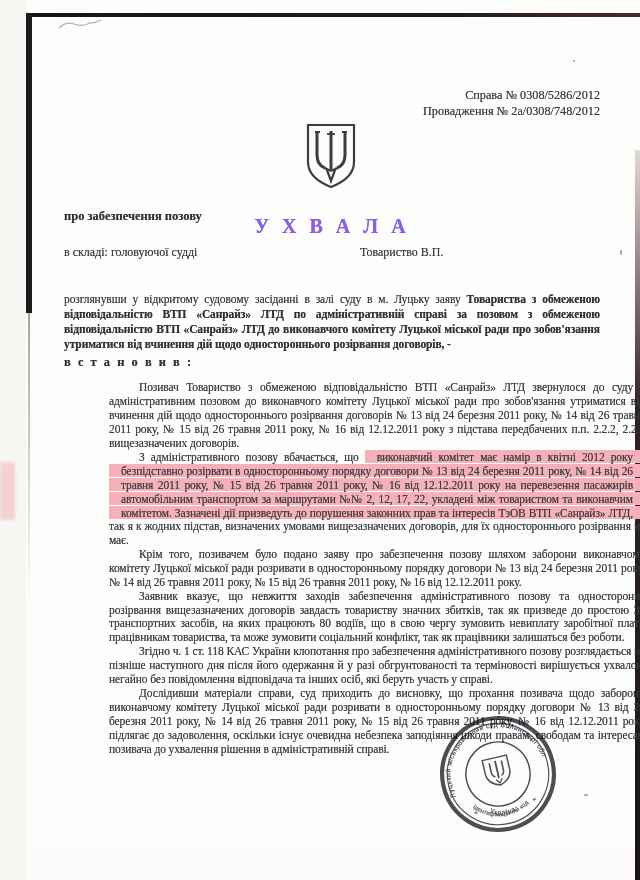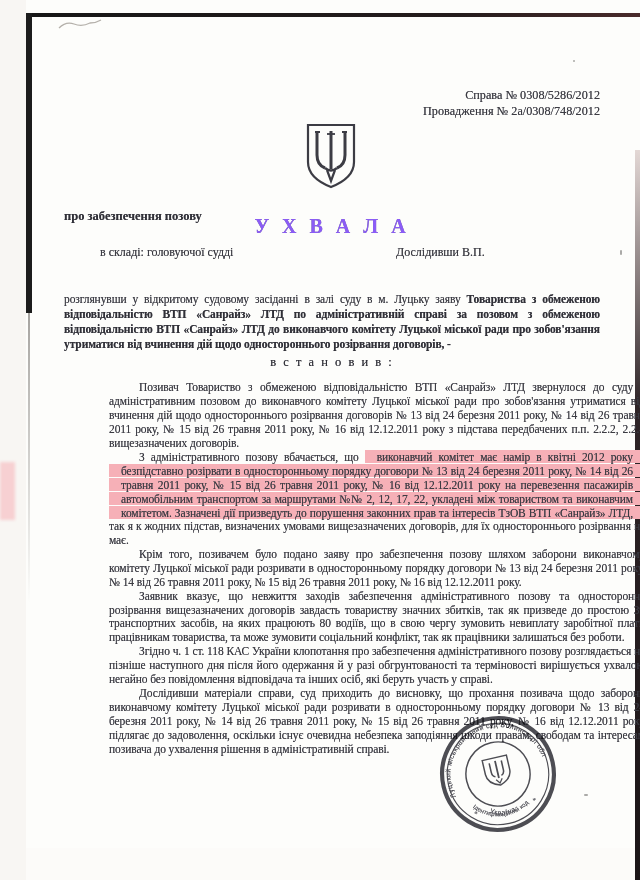--- a/index.html
+++ b/index.html
@@ -28,28 +28,28 @@
   .hl-smudge{position:absolute;left:0;top:462px;width:15px;height:58px;background:rgba(246,176,183,.55);filter:blur(1.5px);}
   .header{position:absolute;right:40px;top:88px;text-align:right;font-size:12.2px;line-height:15.8px;}
   .emblem{position:absolute;left:303px;top:122px;}
   .title{position:absolute;left:64px;top:192px;width:536px;text-align:center;
     font-size:20px;font-weight:bold;letter-spacing:4px;color:#8b5cf6;margin-top:23px;}
   .subtitle{position:absolute;left:64px;top:209px;width:536px;
     font-size:12.5px;font-weight:bold;color:#303037;}
   .dateline{position:absolute;left:64px;top:227px;width:510px;display:flex;
     justify-content:space-between;font-size:12.8px;font-weight:bold;color:#303037;}
   .dateline .date{padding-left:29px;}
-  .composition{position:absolute;left:64px;top:245px;width:536px;font-size:12px;line-height:15.5px;margin-left:36px;}
+  .composition{position:absolute;left:64px;top:245px;width:536px;font-size:12px;line-height:15.5px;}
   .comp-row{display:flex;}
   .comp-row .name{position:absolute;left:296px;}
   .comp-row{position:relative;}
   .intro{position:absolute;left:64px;top:292px;width:536px;font-size:11.5px;line-height:15.1px;
     text-align:justify;letter-spacing:-.1px;}
-  .established{position:absolute;left:64px;top:355px;width:536px;text-align:center;
-    font-size:12.5px;font-weight:normal;letter-spacing:2px;color:#303037;}
+  .established{position:absolute;left:64px;top:355px;width:536px;text-align:left;
+    font-size:12.5px;font-weight:bold;letter-spacing:2px;color:#303037;}
   .stamp{position:absolute;left:438px;top:714px;width:120px;height:120px;
     mix-blend-mode:multiply;opacity:.88;}
   .speck{position:absolute;background:rgba(90,88,86,.5);border-radius:1px;}
   .squiggle{position:absolute;left:55px;top:16px;}
 </style>
 </head>
 <body>
 
 <div class="page doc">
 
@@ -85,21 +85,21 @@
     </g>
   </svg>
 
   <div class="title">У Х В А Л А</div>
   <div class="subtitle">про забезпечення позову</div>
 
 
   <div class="composition">
     <div class="comp-row">
       <span>в складі: головуючої судді</span>
-      <span class="name">Дослідивши В.П.</span>
+      <span class="name">Товариство В.П.</span>
     </div>
   </div>
 
   <div class="intro">
     <span>розглянувши у відкритому судовому засіданні в залі суду в м. Луцьку заяву </span><b>Товариства з обмеженою відповідальністю ВТП «Санрайз» ЛТД по адміністративній справі за позовом з обмеженою відповідальністю ВТП «Санрайз» ЛТД до виконавчого комітету Луцької міської ради про зобов'язання утриматися від вчинення дій щодо одностороннього розірвання договорів, -</b>
   </div>
 
   <div class="established">в с т а н о в и в :</div>
 
   <div class="body-text" style="top:381px;margin-left:45px;">

